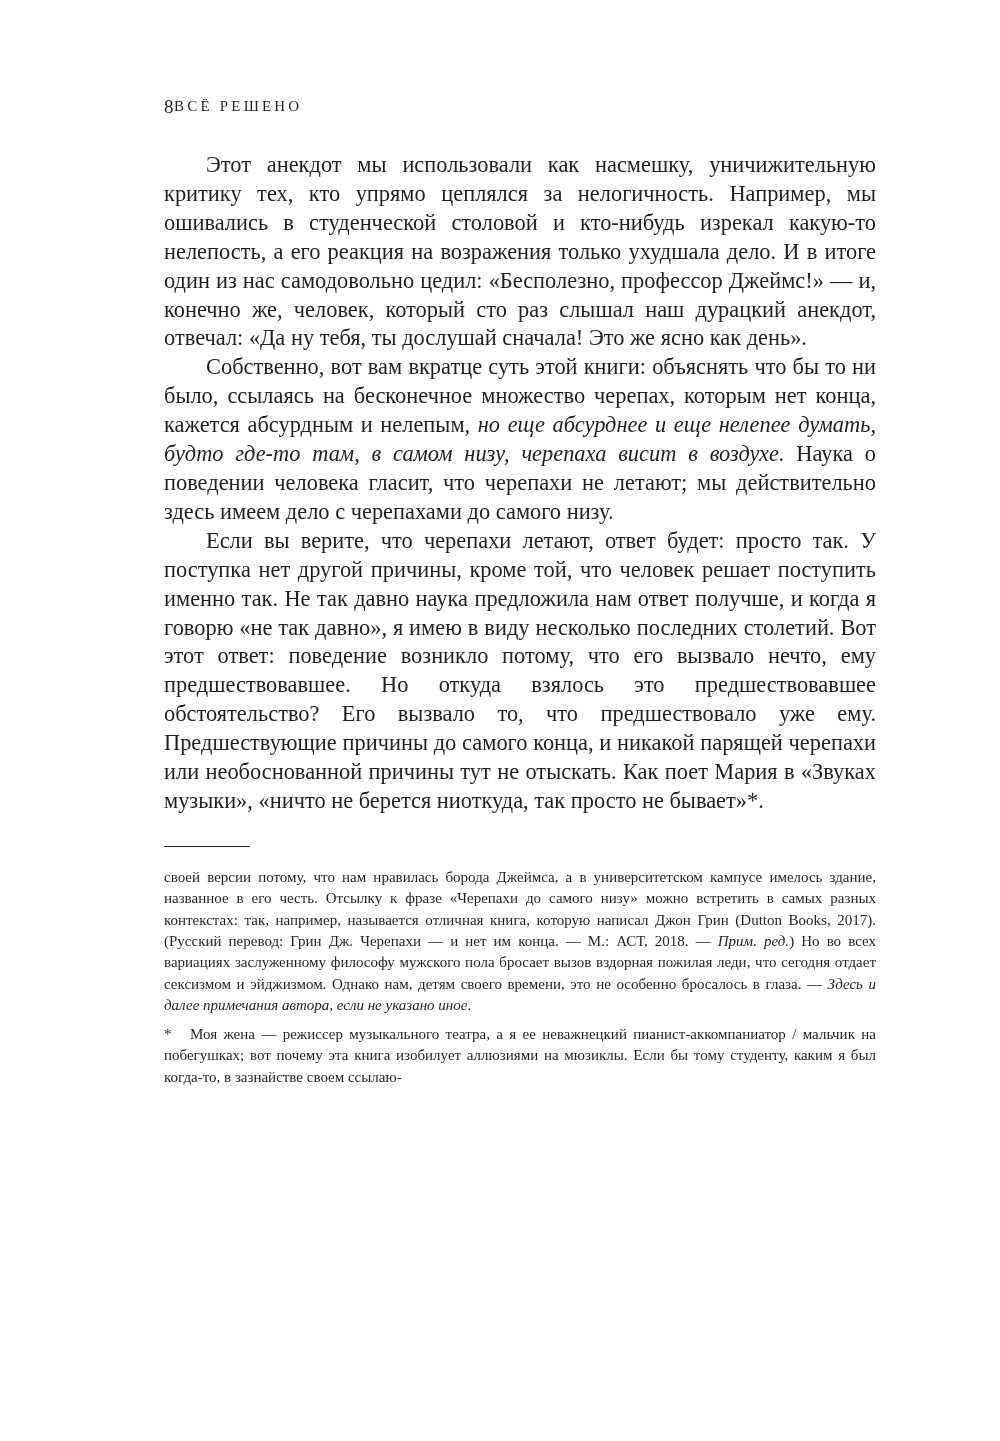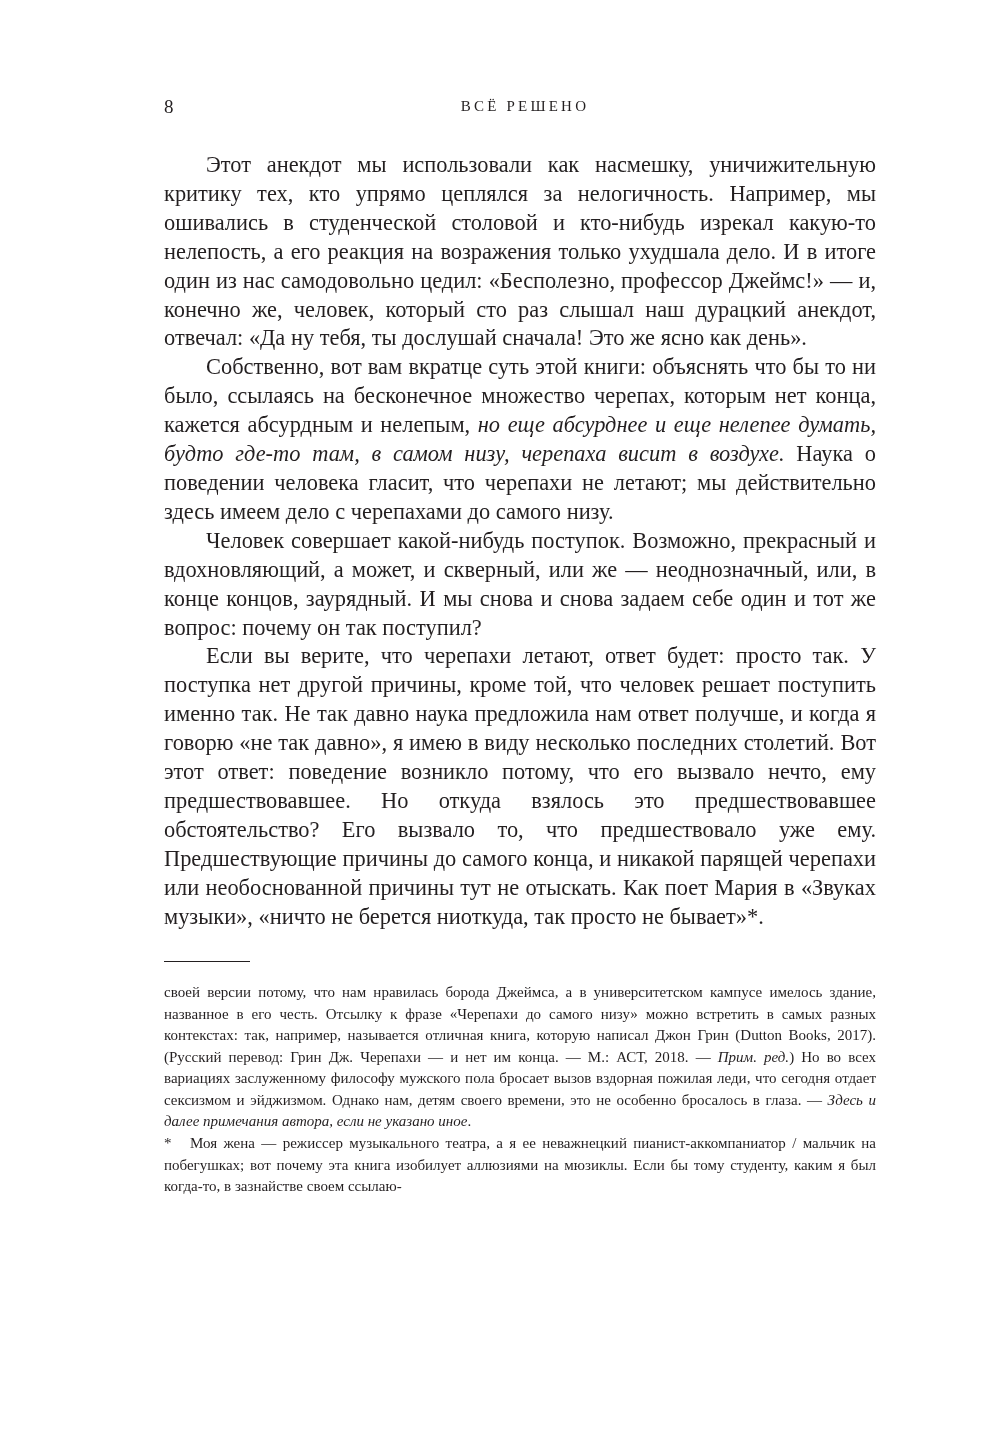--- a/index.html
+++ b/index.html
@@ -29,21 +29,21 @@
     .page-number {
       position: absolute;
       left: 0;
       top: 0;
     }
     .book-title {
       position: absolute;
       left: 0;
       right: 0;
       top: 2px;
-      text-align: center;
+      text-align: left;
       font-size: 15px;
       letter-spacing: 3.2px;
       padding-left: 10px;
     }
     .body-text {
       margin-top: 25px;
       font-size: 22.4px;
       line-height: 28.9px;
       text-align: justify;
       hyphens: manual;
@@ -64,41 +64,40 @@
     .footnotes {
       margin-top: 20px;
       font-size: 15px;
       line-height: 21.4px;
       text-align: justify;
     }
     .footnotes p {
       margin: 0;
     }
     .footnotes p + p {
-      margin-top: 1px;
+      margin-top: 7px;
     }
     .fn-mark {
       display: inline-block;
       width: 26px;
     }
   </style>
 </head>
 <body>
 
 <div class="page">
 
   <div class="running-head">
     <span class="page-number">8</span>
     <span class="book-title">ВСЁ РЕШЕНО</span>
   </div>
 
   <div class="body-text">
     <p>Этот анекдот мы использовали как насмешку, уничижительную критику тех, кто упрямо цеплялся за нелогичность. Например, мы ошивались в студенческой столовой и кто-нибудь изрекал какую-то нелепость, а его реакция на возражения только ухудшала дело. И в итоге один из нас самодовольно цедил: «Бесполезно, профессор Джеймс!» — и, конечно же, человек, который сто раз слышал наш дурацкий анекдот, отвечал: «Да ну тебя, ты дослушай сначала! Это же ясно как день».</p>
     <p><span>Собственно, вот вам вкратце суть этой книги: объяснять что бы то ни было, ссылаясь на бесконечное множество черепах, которым нет конца, кажется абсурдным и нелепым, </span><em>но еще абсурднее и еще нелепее думать, будто где-то там, в самом низу, черепаха висит в воздухе.</em><span> Наука о поведении человека гласит, что черепахи не летают; мы действительно здесь имеем дело с черепахами до самого низу.</span></p>
-    <p>Человек совершает какой-нибудь поступок. Возможно, прекрасный и вдохновляющий, а может, и скверный, или же — неоднозначный, или, в конце концов, заурядный. И мы снова и снова задаем себе один и тот же вопрос: почему он так поступил?</p>
     <p>Если вы верите, что черепахи летают, ответ будет: просто так. У поступка нет другой причины, кроме той, что человек решает поступить именно так. Не так давно наука предложила нам ответ получше, и когда я говорю «не так давно», я имею в виду несколько последних столетий. Вот этот ответ: поведение возникло потому, что его вызвало нечто, ему предшествовавшее. Но откуда взялось это предшествовавшее обстоятельство? Его вызвало то, что предшествовало уже ему. Предшествующие причины до самого конца, и никакой парящей черепахи или необоснованной причины тут не отыскать. Как поет Мария в «Звуках музыки», «ничто не берется ниоткуда, так просто не бывает»*.</p>
   </div>
 
   <div class="fn-rule"></div>
 
   <div class="footnotes">
     <p><span>своей версии потому, что нам нравилась борода Джеймса, а в университетском кампусе имелось здание, названное в его честь. Отсылку к фразе «Черепахи до самого низу» можно встретить в самых разных контекстах: так, например, называется отличная книга, которую написал Джон Грин (Dutton Books, 2017). (Русский перевод: Грин Дж. Черепахи — и нет им конца. — М.: АСТ, 2018. — </span><em>Прим. ред.</em><span>) Но во всех вариациях заслуженному философу мужского пола бросает вызов вздорная пожилая леди, что сегодня отдает сексизмом и эйджизмом. Однако нам, детям своего времени, это не особенно бросалось в глаза. — </span><em>Здесь и далее примечания автора, если не указано иное</em><span>.</span></p>
     <p><span class="fn-mark">*</span><span>Моя жена — режиссер музыкального театра, а я ее неважнецкий пианист-аккомпаниатор / мальчик на побегушках; вот почему эта книга изобилует аллюзиями на мюзиклы. Если бы тому студенту, каким я был когда-то, в зазнайстве своем ссылаю-</span></p>
   </div>
 

